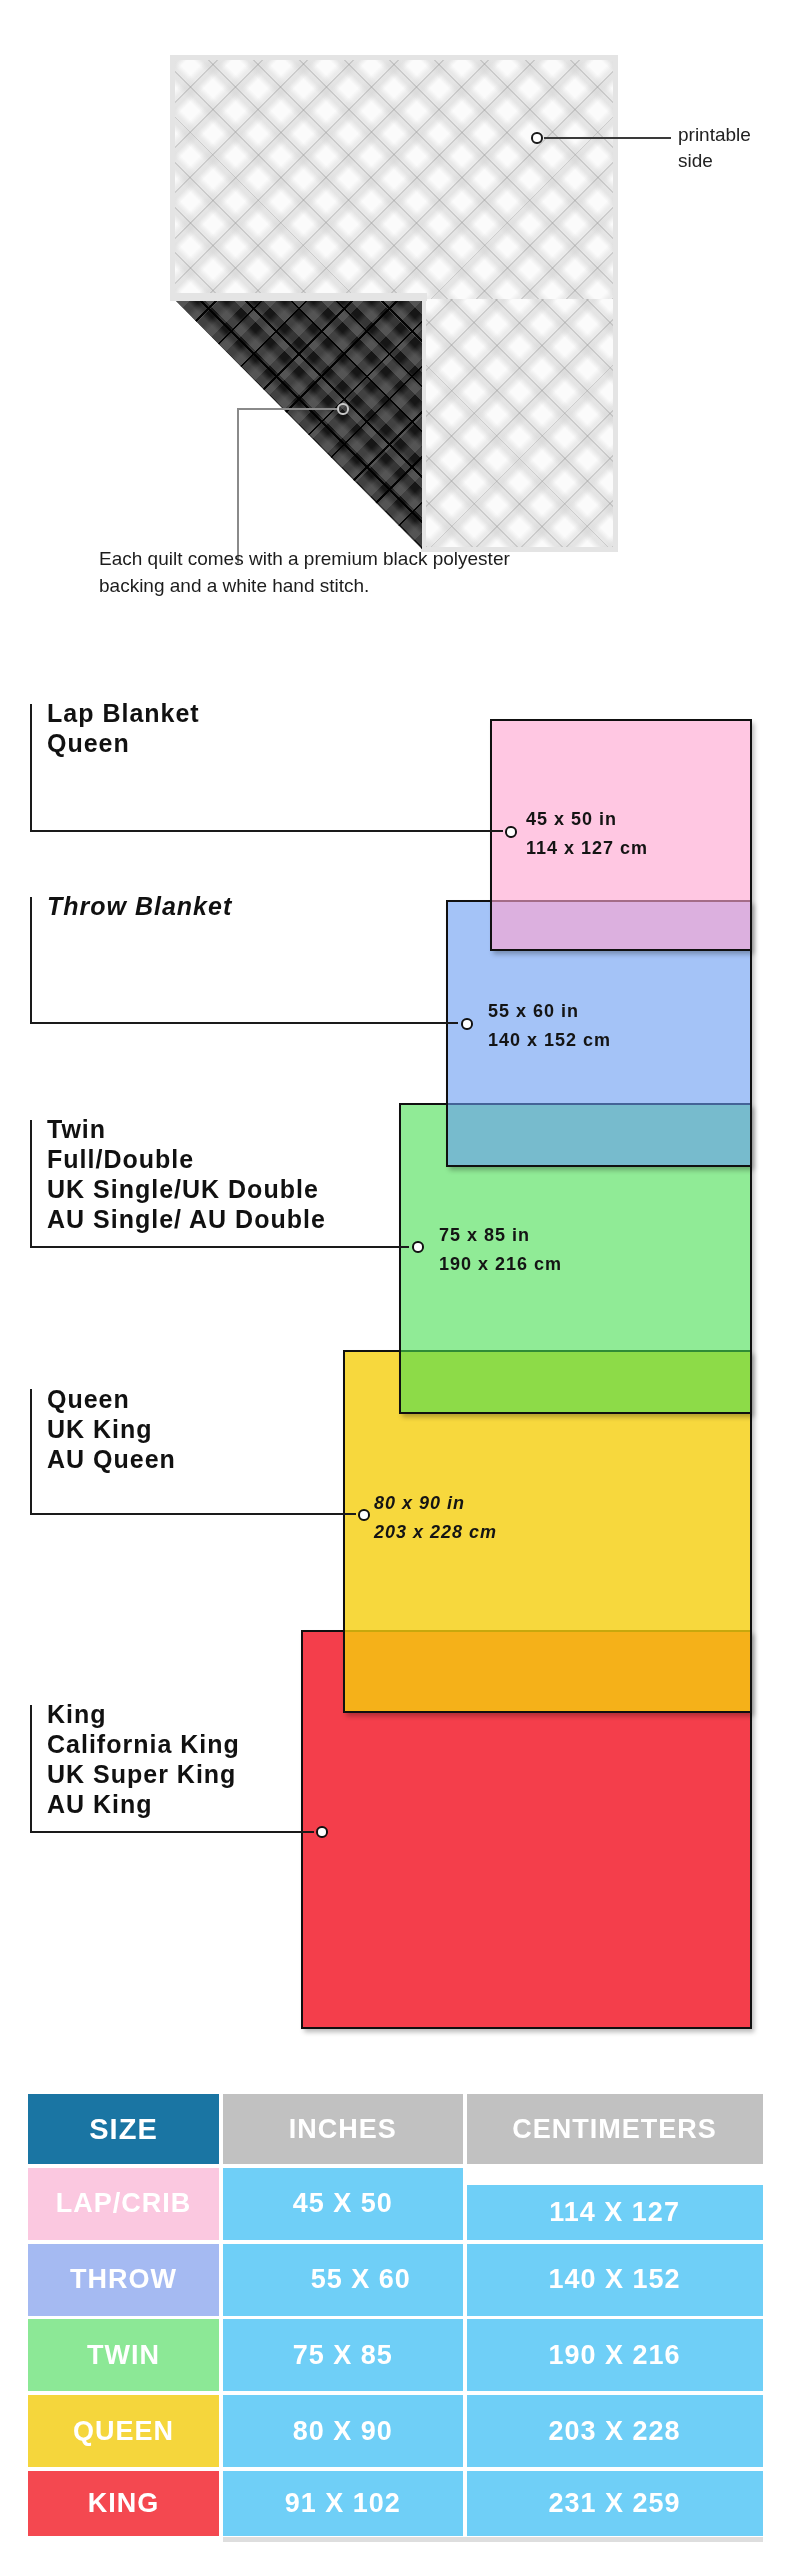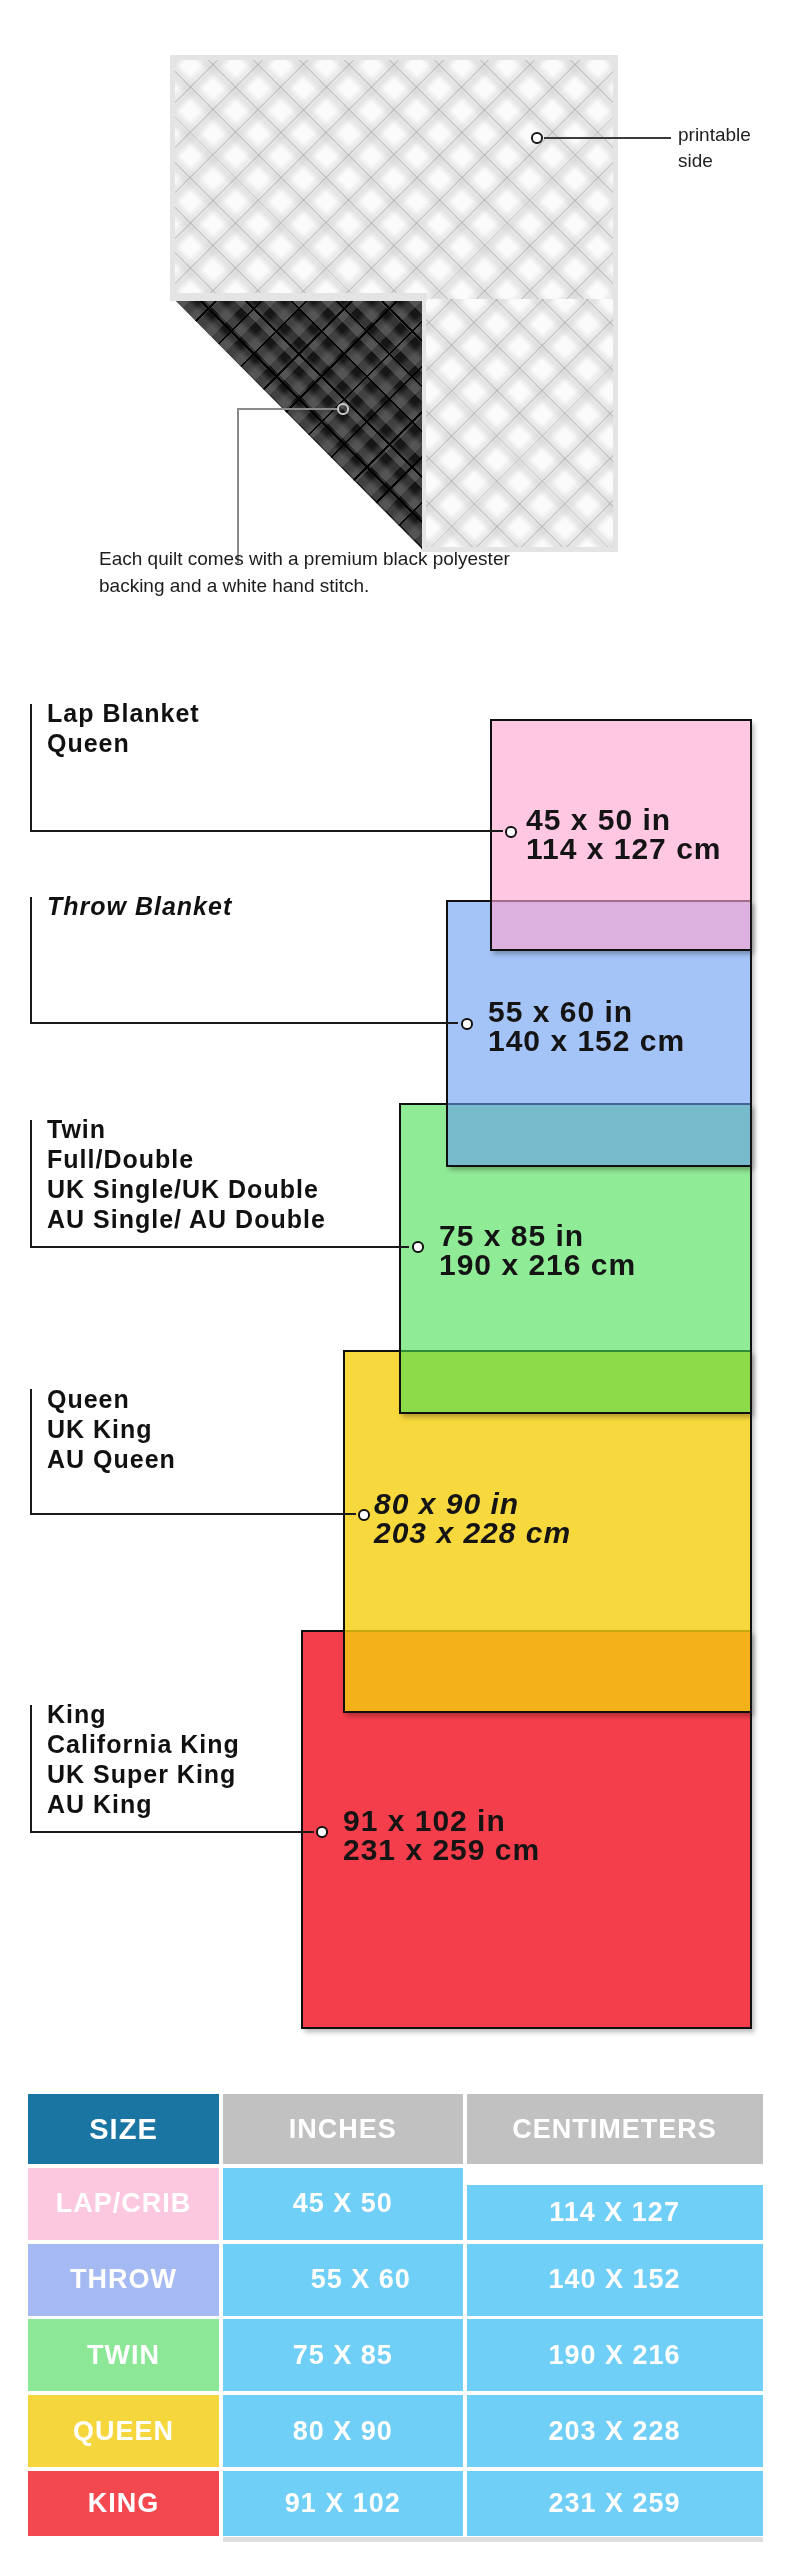--- a/index.html
+++ b/index.html
@@ -42,21 +42,21 @@
   .srect{position:absolute;box-sizing:border-box;border:2.9px solid #101010;
          box-shadow:2.9px 3.8px 4.8px rgba(0,0,0,.28);}
   .r-lap  {left:490px;top:719px; width:262px;height:232px;z-index:50;}
   .r-throw{left:446px;top:900px; width:306px;height:267px;z-index:40;}
   .r-twin {left:399px;top:1103px;width:353px;height:311px;z-index:30;}
   .r-queen{left:343px;top:1350px;width:409px;height:363px;z-index:20;}
   .r-king {left:301px;top:1630px;width:451px;height:399px;z-index:10;}
 
   .glabel{position:absolute;left:47px;font-size:25px;font-weight:bold;letter-spacing:1px;
           line-height:30px;color:#111;z-index:60;}
-  .ann{position:absolute;font-size:30px;font-weight:bold;letter-spacing:1px;line-height:29px;
+  .ann{position:absolute;font-size:18px;font-weight:bold;letter-spacing:1px;line-height:29px;
        color:#141414;z-index:62;}
   .tick{position:absolute;left:30px;width:1.9px;background:#1a1a1a;z-index:60;}
   .hline{position:absolute;left:30px;height:1.9px;background:#1a1a1a;z-index:61;}
   .dot{position:absolute;width:11.5px;height:11.5px;border-radius:50%;border:2.9px solid #111;
        background:#fff;box-sizing:border-box;z-index:62;}
 
   
   .sizetable{position:absolute;left:28px;top:2094px;width:735px;display:grid;
              grid-template-columns:191px 240px 296px;
              grid-template-rows:70px 72px 72px 72px 72px 65px;
@@ -149,24 +149,20 @@
 
   <div class="glabel" style="top:1699px;">
     <div>King</div>
     <div>California King</div>
     <div>UK Super King</div>
     <div>AU King</div>
   </div>
   <div class="tick" style="top:1705px;height:126px;"></div>
   <div class="hline" style="top:1831px;width:284px;"></div>
   <div class="dot" style="left:316px;top:1826px;"></div>
-  <div class="ann" style="left:343px;top:1806px;">
-    <div>91 x 102 in</div>
-    <div>231 x 259 cm</div>
-  </div>
 
   <div class="sizetable">
     <div class="cell cell-hsize" style="background: rgb(26, 117, 163);">SIZE</div>
     <div class="cell" style="background: rgb(193, 193, 193);">INCHES</div>
     <div class="cell" style="background: rgb(193, 193, 193);">CENTIMETERS</div>
 
     <div class="cell" style="background: rgb(251, 200, 224);">LAP/CRIB</div>
     <div class="cell" style="background: rgb(111, 207, 247);">45 X 50</div>
     <div class="cell" style="background: rgb(111, 207, 247); margin-top: 17px;">114 X 127</div>
 

